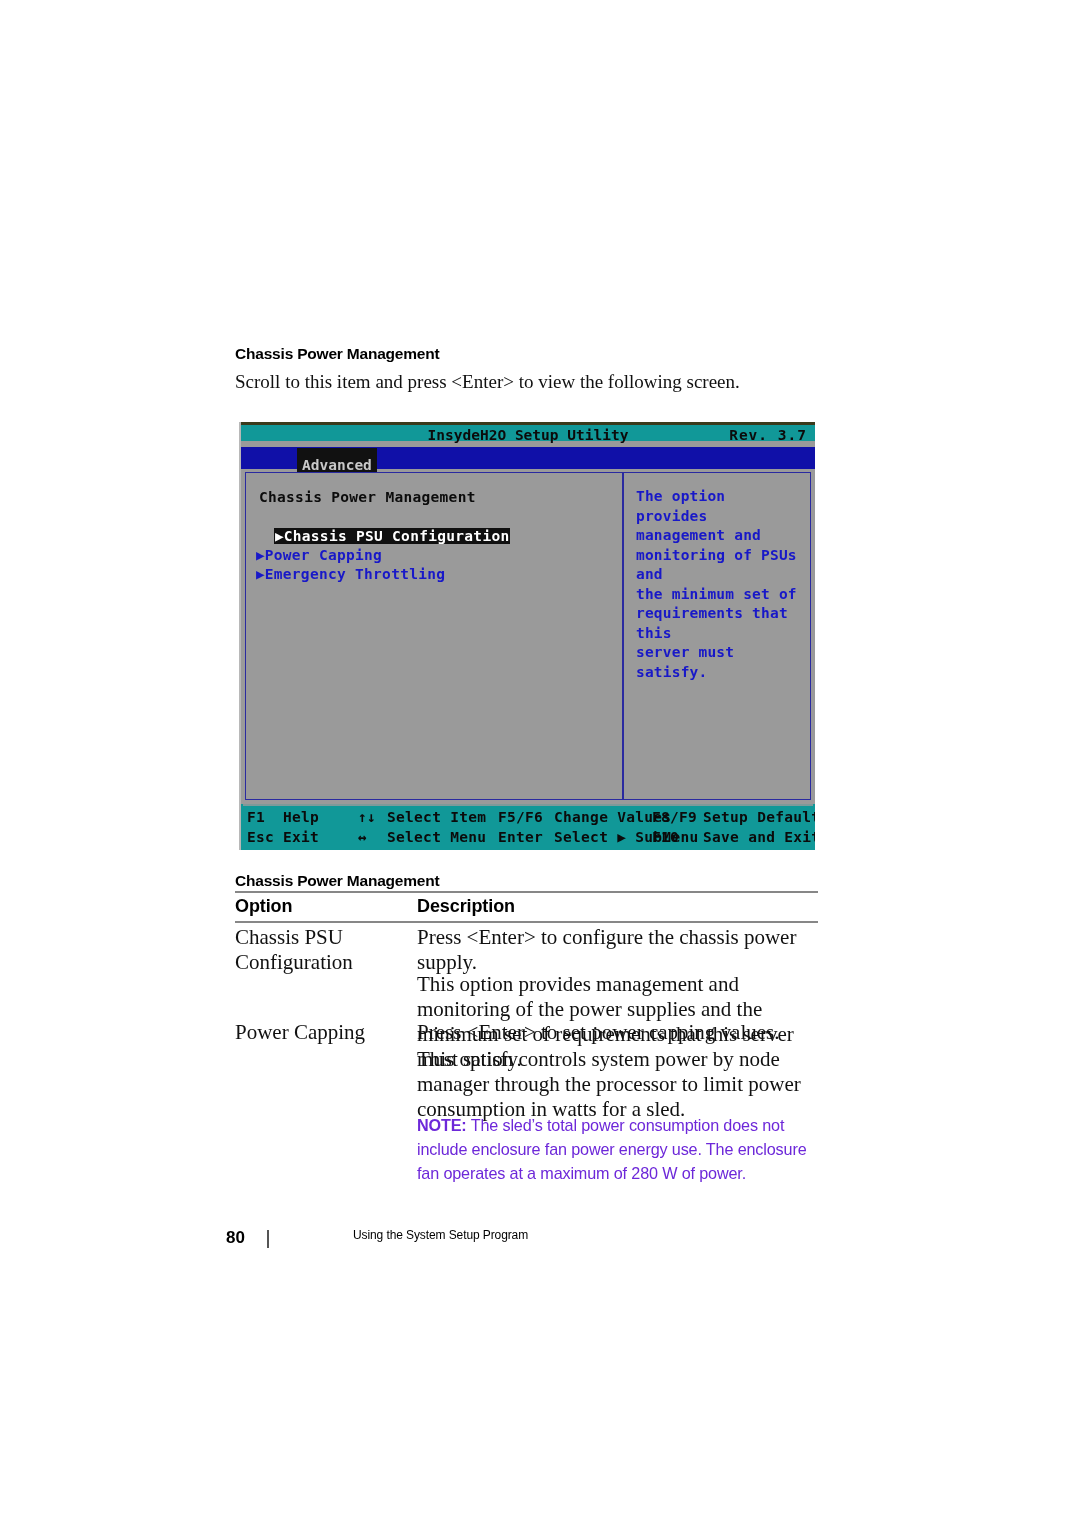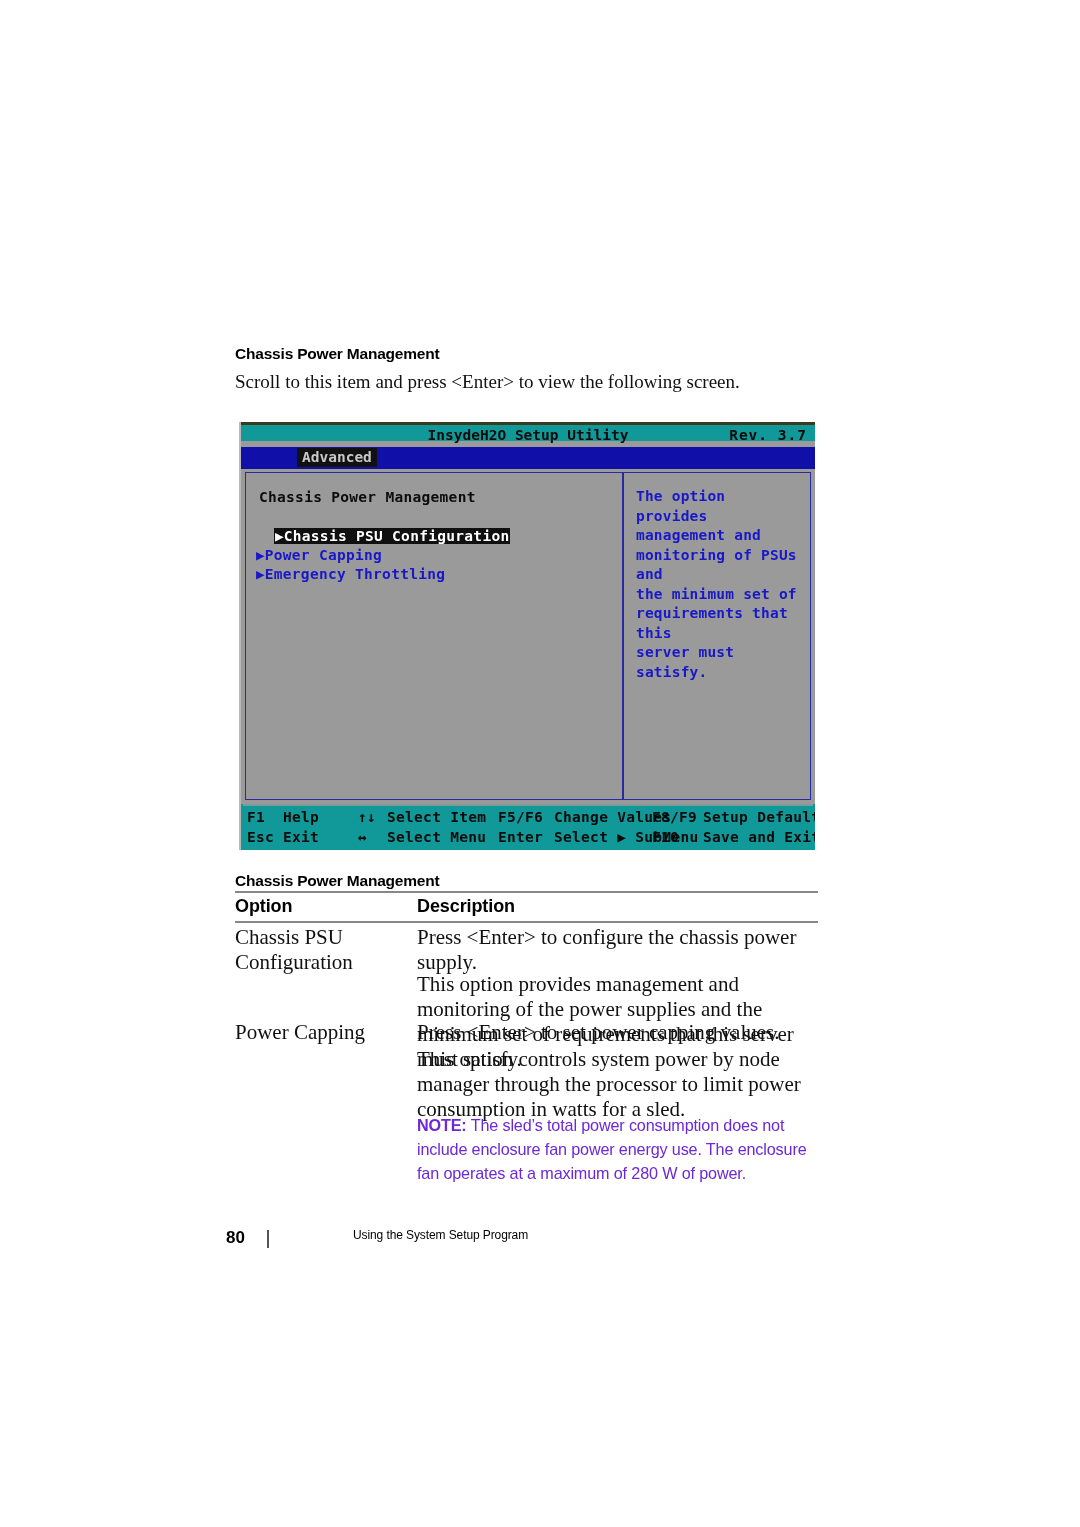--- a/index.html
+++ b/index.html
@@ -93,21 +93,21 @@
     position: absolute;
     left: 0; top: 25px;
     width: 100%;
     height: 22px;
     background: #1010a8;
   }
   .bios-menu-item {
     position: absolute;
     left: 56px;
     top: 1px;
-    padding: 1px 5px 2px 5px;
+    padding: 9px 5px 2px 5px;
     background: #111111;
     color: #c8c8c8;
     font-size: 14.5px;
     font-weight: bold;
   }
   .bios-body {
     position: absolute;
     left: 4px;
     top: 50px;
     width: 566px;

